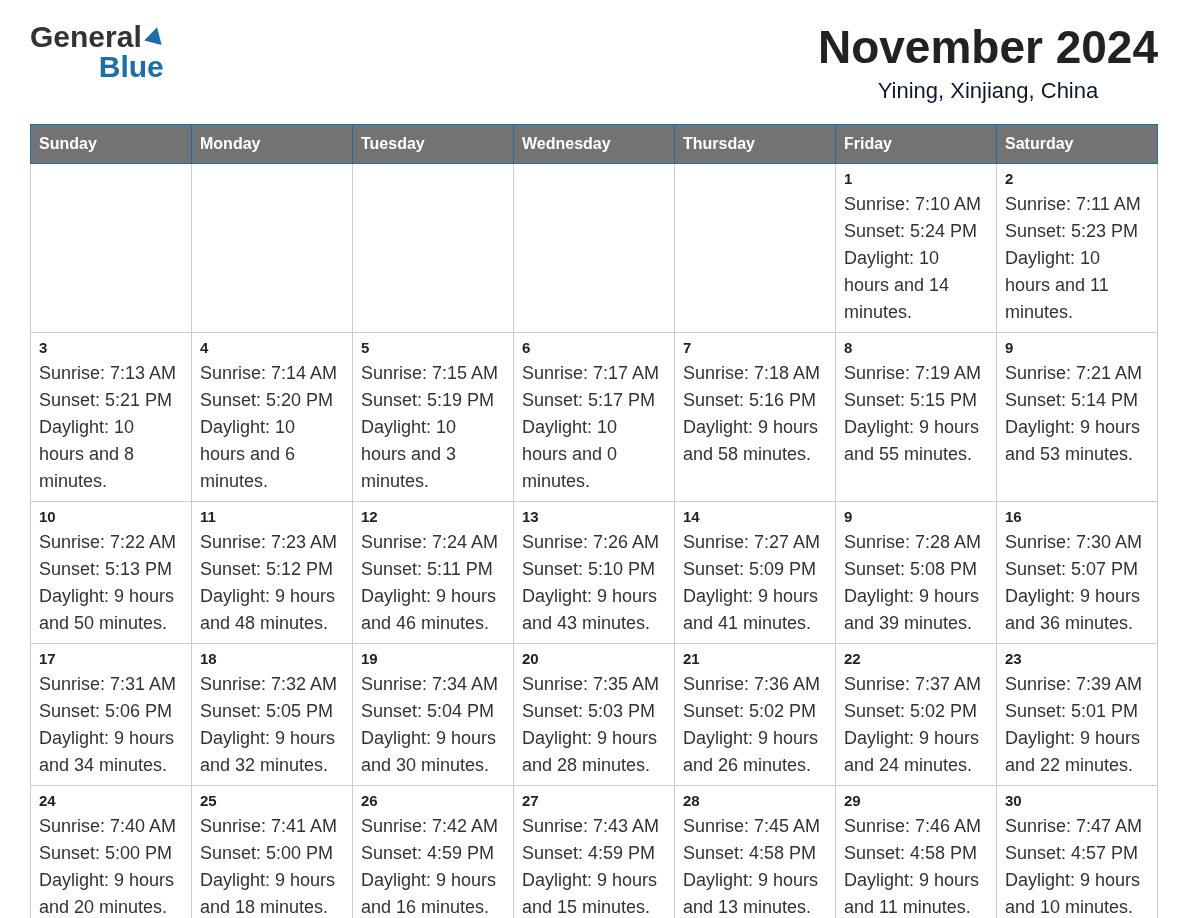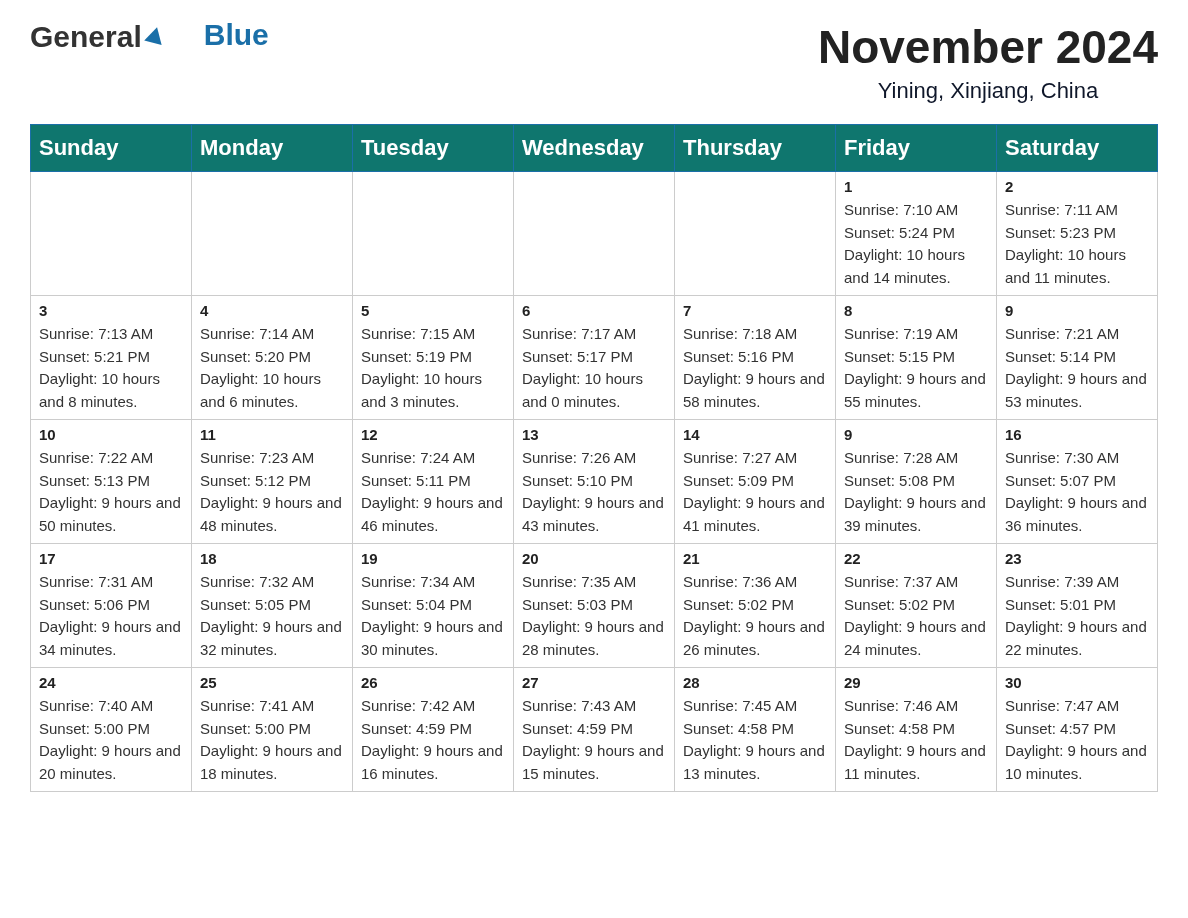--- a/index.html
+++ b/index.html
@@ -11,45 +11,45 @@
       min-height: 918px;
     }
     .header-area {
       display: flex;
       justify-content: space-between;
       align-items: flex-start;
       margin-bottom: 20px;
     }
     .logo {
       display: flex;
-      flex-direction: row;
-      align-items: center;
+      flex-direction: column;
+      align-items: flex-end;
     }
     .title-area {
       text-align: center;
     }
     .title-main {
       font-size: 46px;
       font-weight: bold;
       color: #222;
     }
     .title-sub {
       font-size: 22px;
       color: #0f172a;
       margin-top: 4px;
     }
     .calendar {
       width: 100%;
       border-collapse: collapse;
       border: 1px solid #aaa;
     }
     .calendar th {
-      background-color: #0f766e;
+      background-color: #737373;
       color: #fff;
-      font-size: 22px;
+      font-size: 16px;
       font-weight: bold;
       padding: 10px 8px;
       text-align: left;
       border: 1px solid #1a6fa8;
     }
     .calendar td {
       width: calc(100% / 7);
       vertical-align: top;
       padding: 6px 8px;
       border: 1px solid #ccc;
@@ -58,21 +58,21 @@
       color: #333;
     }
     .day-number {
       font-size: 15px;
       font-weight: bold;
       color: #222;
       display: block;
       margin-bottom: 4px;
     }
     .day-info {
-      font-size: 15px;
+      font-size: 18px;
       color: #333;
       line-height: 1.5;
     }
     .empty-cell {
       background: #fff;
     }
     tr.week-row td {
       height: 115px;
     }
   </style>

